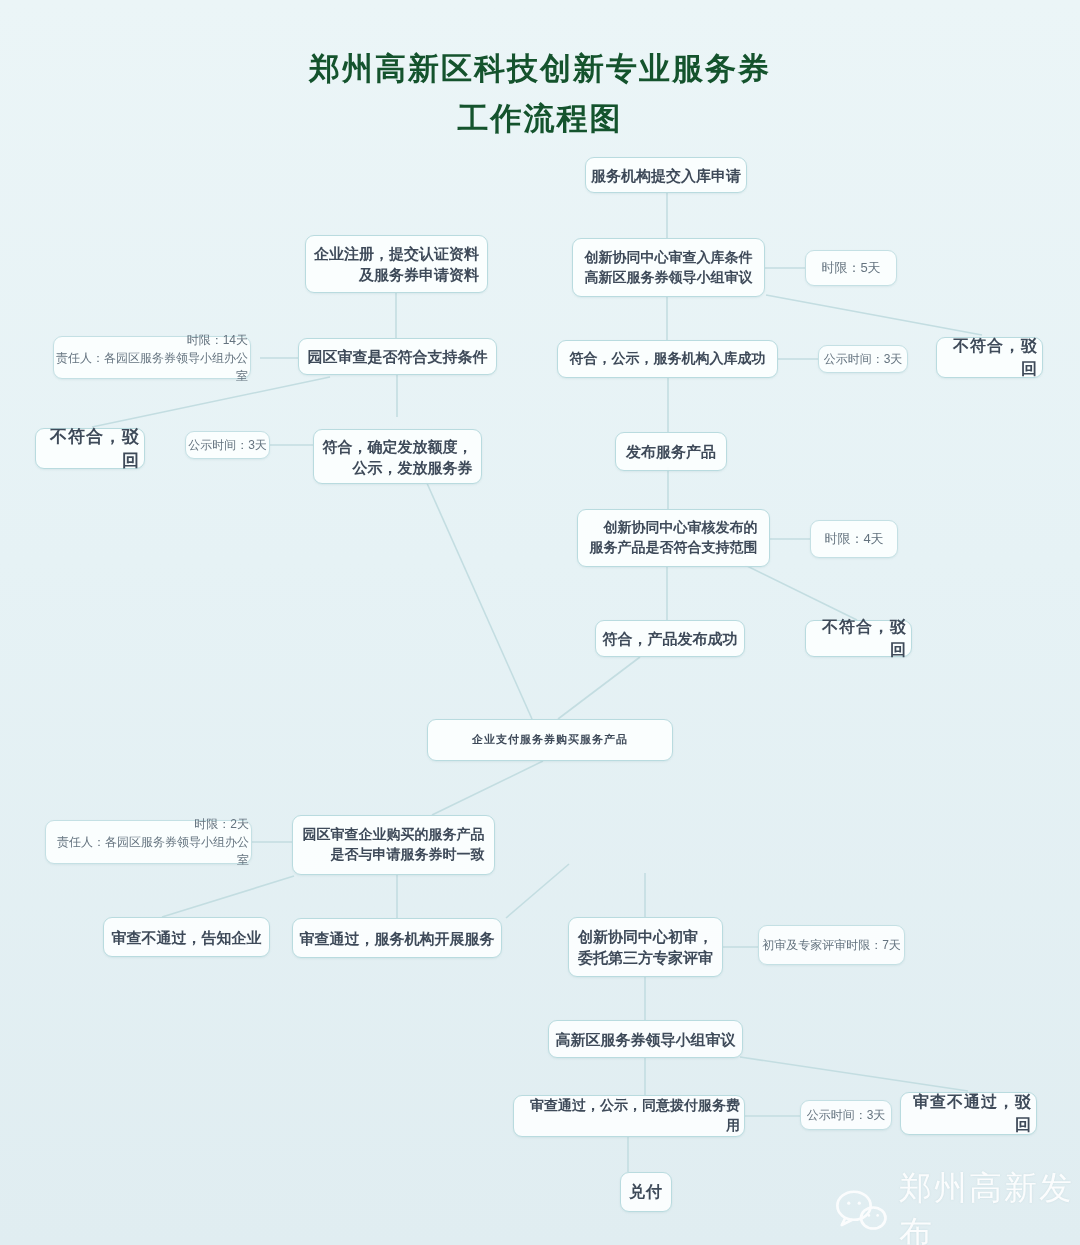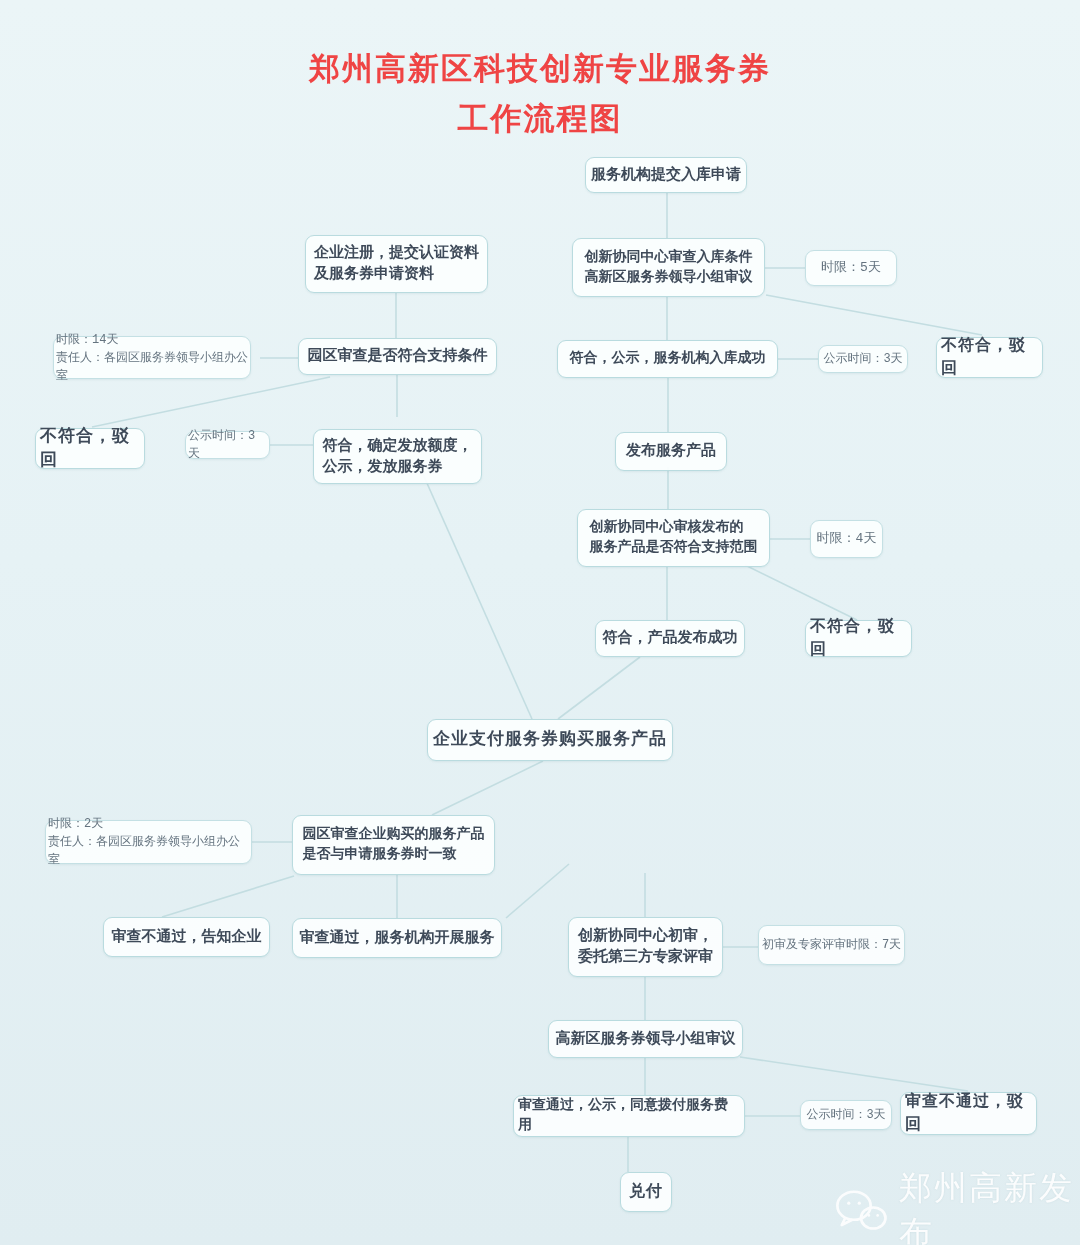--- a/index.html
+++ b/index.html
@@ -6,34 +6,34 @@
   body{
     width:1080px;height:1245px;position:relative;overflow:hidden;
     background:linear-gradient(180deg,#ebf5f7 0%,#e6f2f5 45%,#e0edf1 100%);
     font-family:"Liberation Sans","DejaVu Sans",sans-serif;
   }
   .stage{position:absolute;inset:0;}
   .connectors{position:absolute;left:0;top:0;z-index:1;}
   .connectors line{stroke:#c3dde1;stroke-width:1.6;}
   .title{
     position:absolute;top:44px;left:0;width:1080px;z-index:2;
-    text-align:center;font-size:31px;font-weight:800;color:#ef4444;
+    text-align:center;font-size:31px;font-weight:800;color:#14532d;
     letter-spacing:2px;line-height:1.62;white-space:pre-line;
   }
   .node{
     position:absolute;z-index:2;box-sizing:border-box;
-    display:flex;align-items:center;justify-content:center;text-align:left;
+    display:flex;align-items:center;justify-content:center;text-align:right;
     background:rgba(251,254,254,.94);
     border:1.5px solid #b9dbdf;border-radius:9px;
     box-shadow:0 1px 2px rgba(140,175,185,.18);
     color:#3e4a59;font-weight:700;font-size:15px;line-height:1.4;
-    white-space:pre-line;padding:2px 4px;font-family:Liberation Mono, monospace;
+    white-space:pre-line;padding:2px 4px;
   }
   .node.sm{font-size:14px;}
-  .node.big{font-size:17px;letter-spacing:1px;}
+  .node.big{font-size:11px;letter-spacing:1px;}
   .node.reject{font-size:16px;letter-spacing:1px;}
   .node.annot{font-weight:400;font-size:12px;color:#64737f;
     border-color:#c4e0e4;line-height:1.5;padding:8px 2px;}
   .watermark{
     position:absolute;left:833px;top:1166px;z-index:3;
     display:flex;align-items:center;gap:10px;
     color:#ffffff;opacity:.88;
   }
   .wm-text{font-size:33px;letter-spacing:2px;font-weight:400;
     text-shadow:0 0 2px rgba(180,205,210,.6);}
@@ -82,21 +82,21 @@
   <div class="node" style="left:585px;top:157px;width:162px;height:36px">服务机构提交入库申请</div>
   <div class="node sm" style="left:572px;top:238px;width:193px;height:59px">创新协同中心审查入库条件
 高新区服务券领导小组审议</div>
   <div class="node annot" style="left:805px;top:250px;width:92px;height:36px;font-size:13px">时限：5天</div>
   <div class="node reject" style="left:936px;top:337px;width:107px;height:41px">不符合，驳回</div>
   <div class="node sm" style="left:557px;top:340px;width:221px;height:38px">符合，公示，服务机构入库成功</div>
   <div class="node annot" style="left:818px;top:345px;width:90px;height:28px">公示时间：3天</div>
   <div class="node" style="left:615px;top:432px;width:112px;height:39px">发布服务产品</div>
   <div class="node sm" style="left:577px;top:509px;width:193px;height:58px">创新协同中心审核发布的
 服务产品是否符合支持范围</div>
-  <div class="node annot" style="left:810px;top:520px;width:73px;height:38px;font-size:13px">时限：4天</div>
+  <div class="node annot" style="left:810px;top:520px;width:88px;height:38px;font-size:13px">时限：4天</div>
   <div class="node" style="left:595px;top:620px;width:150px;height:37px">符合，产品发布成功</div>
   <div class="node reject" style="left:805px;top:620px;width:107px;height:37px">不符合，驳回</div>
 
   <div class="node" style="left:305px;top:235px;width:183px;height:58px">企业注册，提交认证资料
 及服务券申请资料</div>
   <div class="node" style="left:298px;top:338px;width:199px;height:37px">园区审查是否符合支持条件</div>
   <div class="node annot" style="left:53px;top:336px;width:198px;height:43px">时限：14天
 责任人：各园区服务券领导小组办公室</div>
   <div class="node reject" style="left:35px;top:428px;width:110px;height:41px;font-size:17px">不符合，驳回</div>
   <div class="node annot" style="left:185px;top:431px;width:85px;height:28px">公示时间：3天</div>

